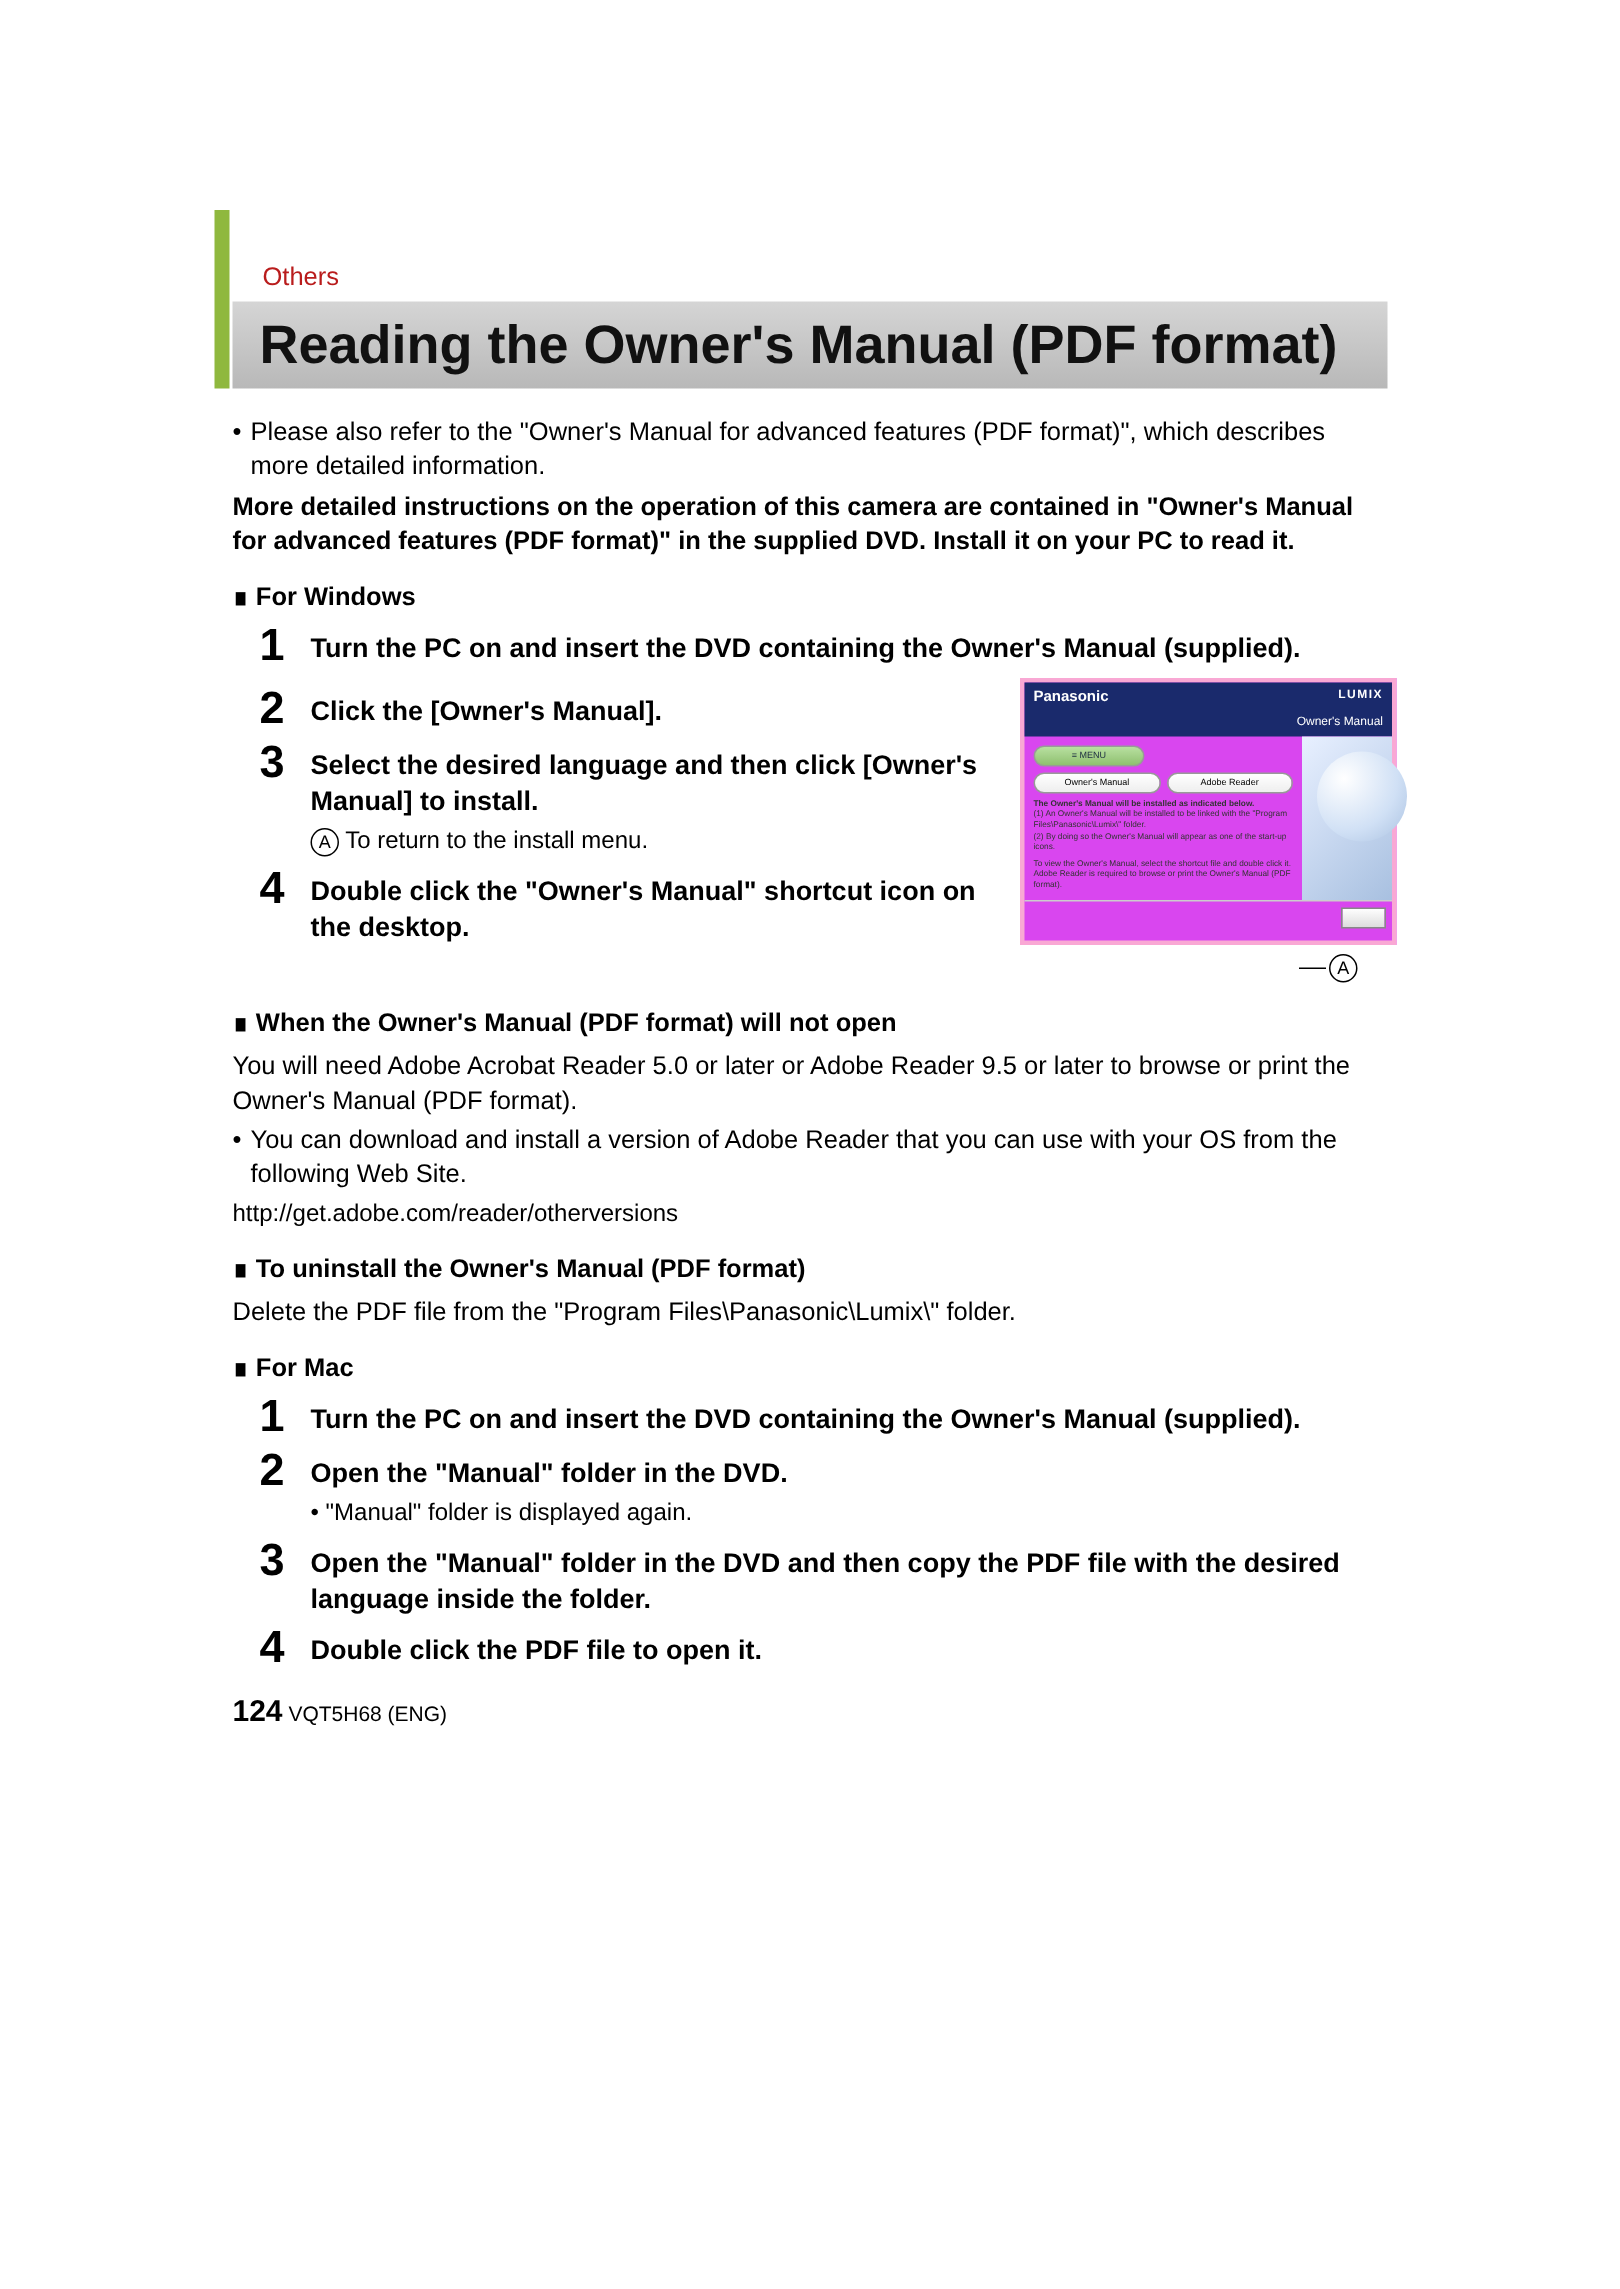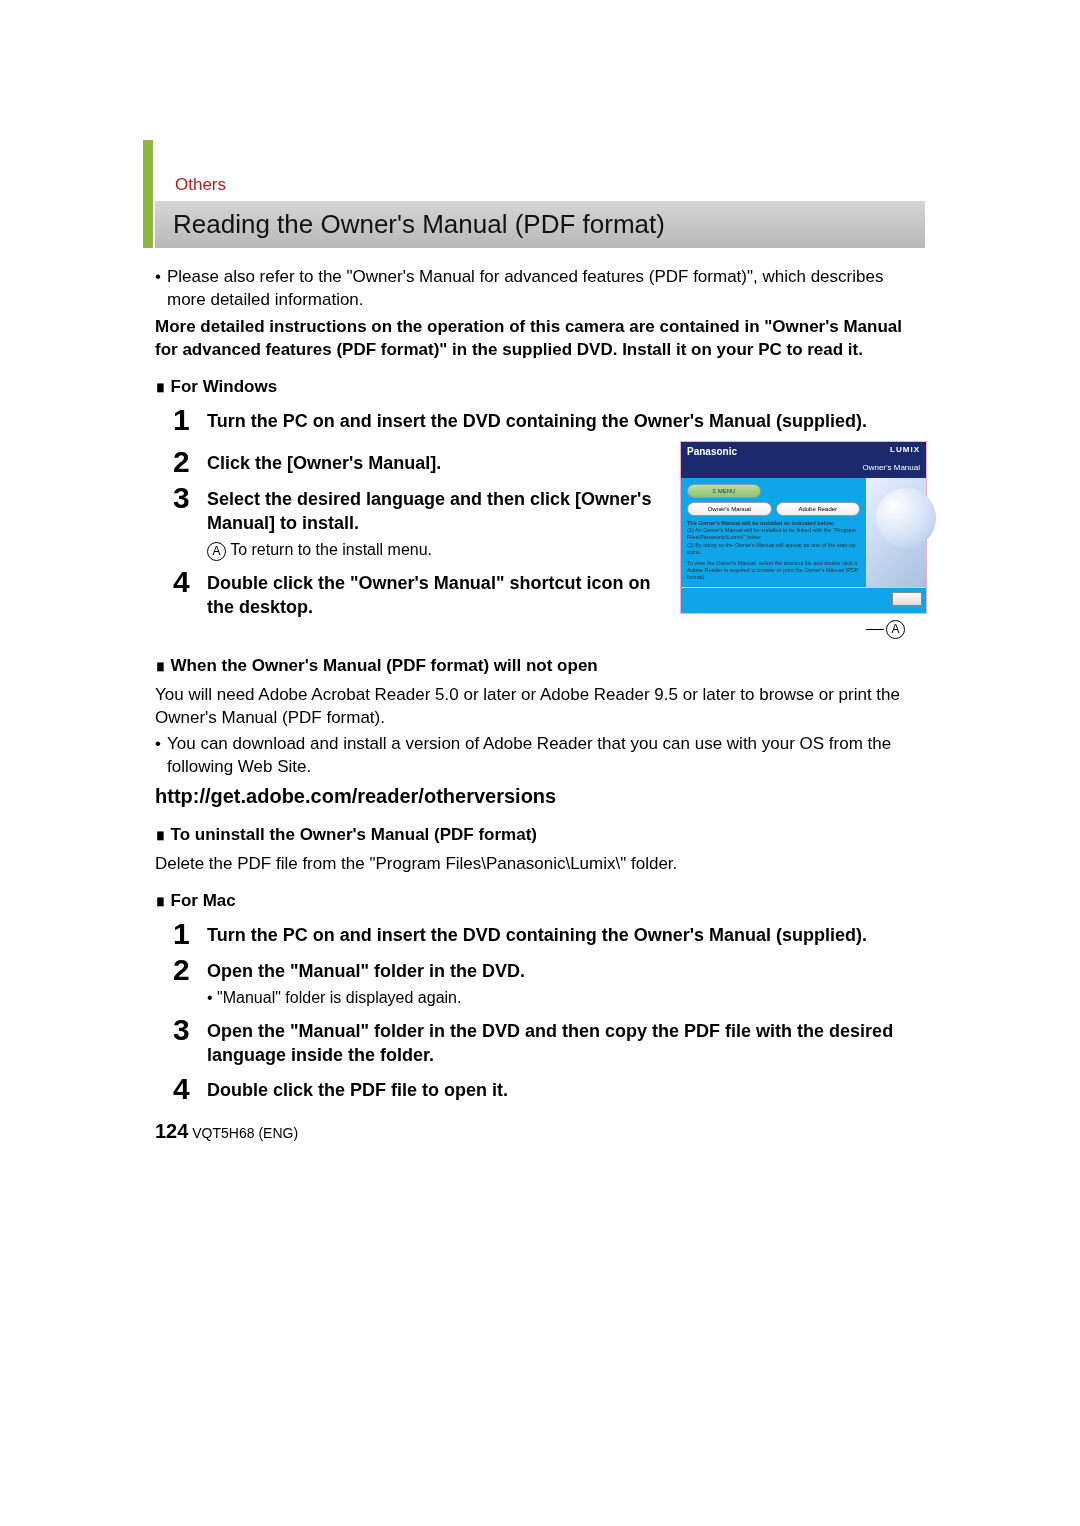--- a/index.html
+++ b/index.html
@@ -41,22 +41,22 @@
     content: "";
     position: absolute;
     right: 0;
     top: -30px;
     width: 0;
     height: 0;
     border-left: 30px solid transparent;
     border-top: 30px solid #fff;
   }
   .title-text {
-    font-size: 26px;
-    font-weight: normal;
+    font-size: 36px;
+    font-weight: bold;
     color: #111;
   }
   .body {
     font-size: 17px;
     line-height: 1.35;
   }
   .bullet-row {
     display: flex;
     margin: 4px 0;
   }
@@ -106,23 +106,23 @@
     font-size: 12px;
     vertical-align: middle;
   }
   .two-col {
     display: flex;
     gap: 18px;
   }
   .two-col .left { flex: 1; }
   .two-col .right { width: 245px; flex-shrink: 0; }
   .installer {
-    border: 1px solid #f9a8d4;
+    border: 3px solid #f9a8d4;
     width: 245px;
-    background: #0ea5e9;
+    background: #d946ef;
     font-size: 7px;
   }
   .installer-top {
     background: #1a2a6c;
     color: #fff;
     display: flex;
     justify-content: space-between;
     padding: 3px 6px;
     font-size: 10px;
     font-weight: bold;
@@ -186,21 +186,21 @@
     border: 1px solid #888;
     background: linear-gradient(#fefefe,#ddd);
     width: 28px;
     height: 12px;
   }
   .callout-a {
     text-align: right;
     margin-top: 4px;
     padding-right: 20px;
   }
-  .url { font-weight: bold; font-size: 20px; }
+  .url { font-weight: normal; font-size: 16px; }
   .footer {
     margin-top: 14px;
     font-size: 14px;
   }
   .footer .pnum { font-weight: bold; font-size: 20px; }
 </style>
 </head>
 <body>
 
 <div class="page">

